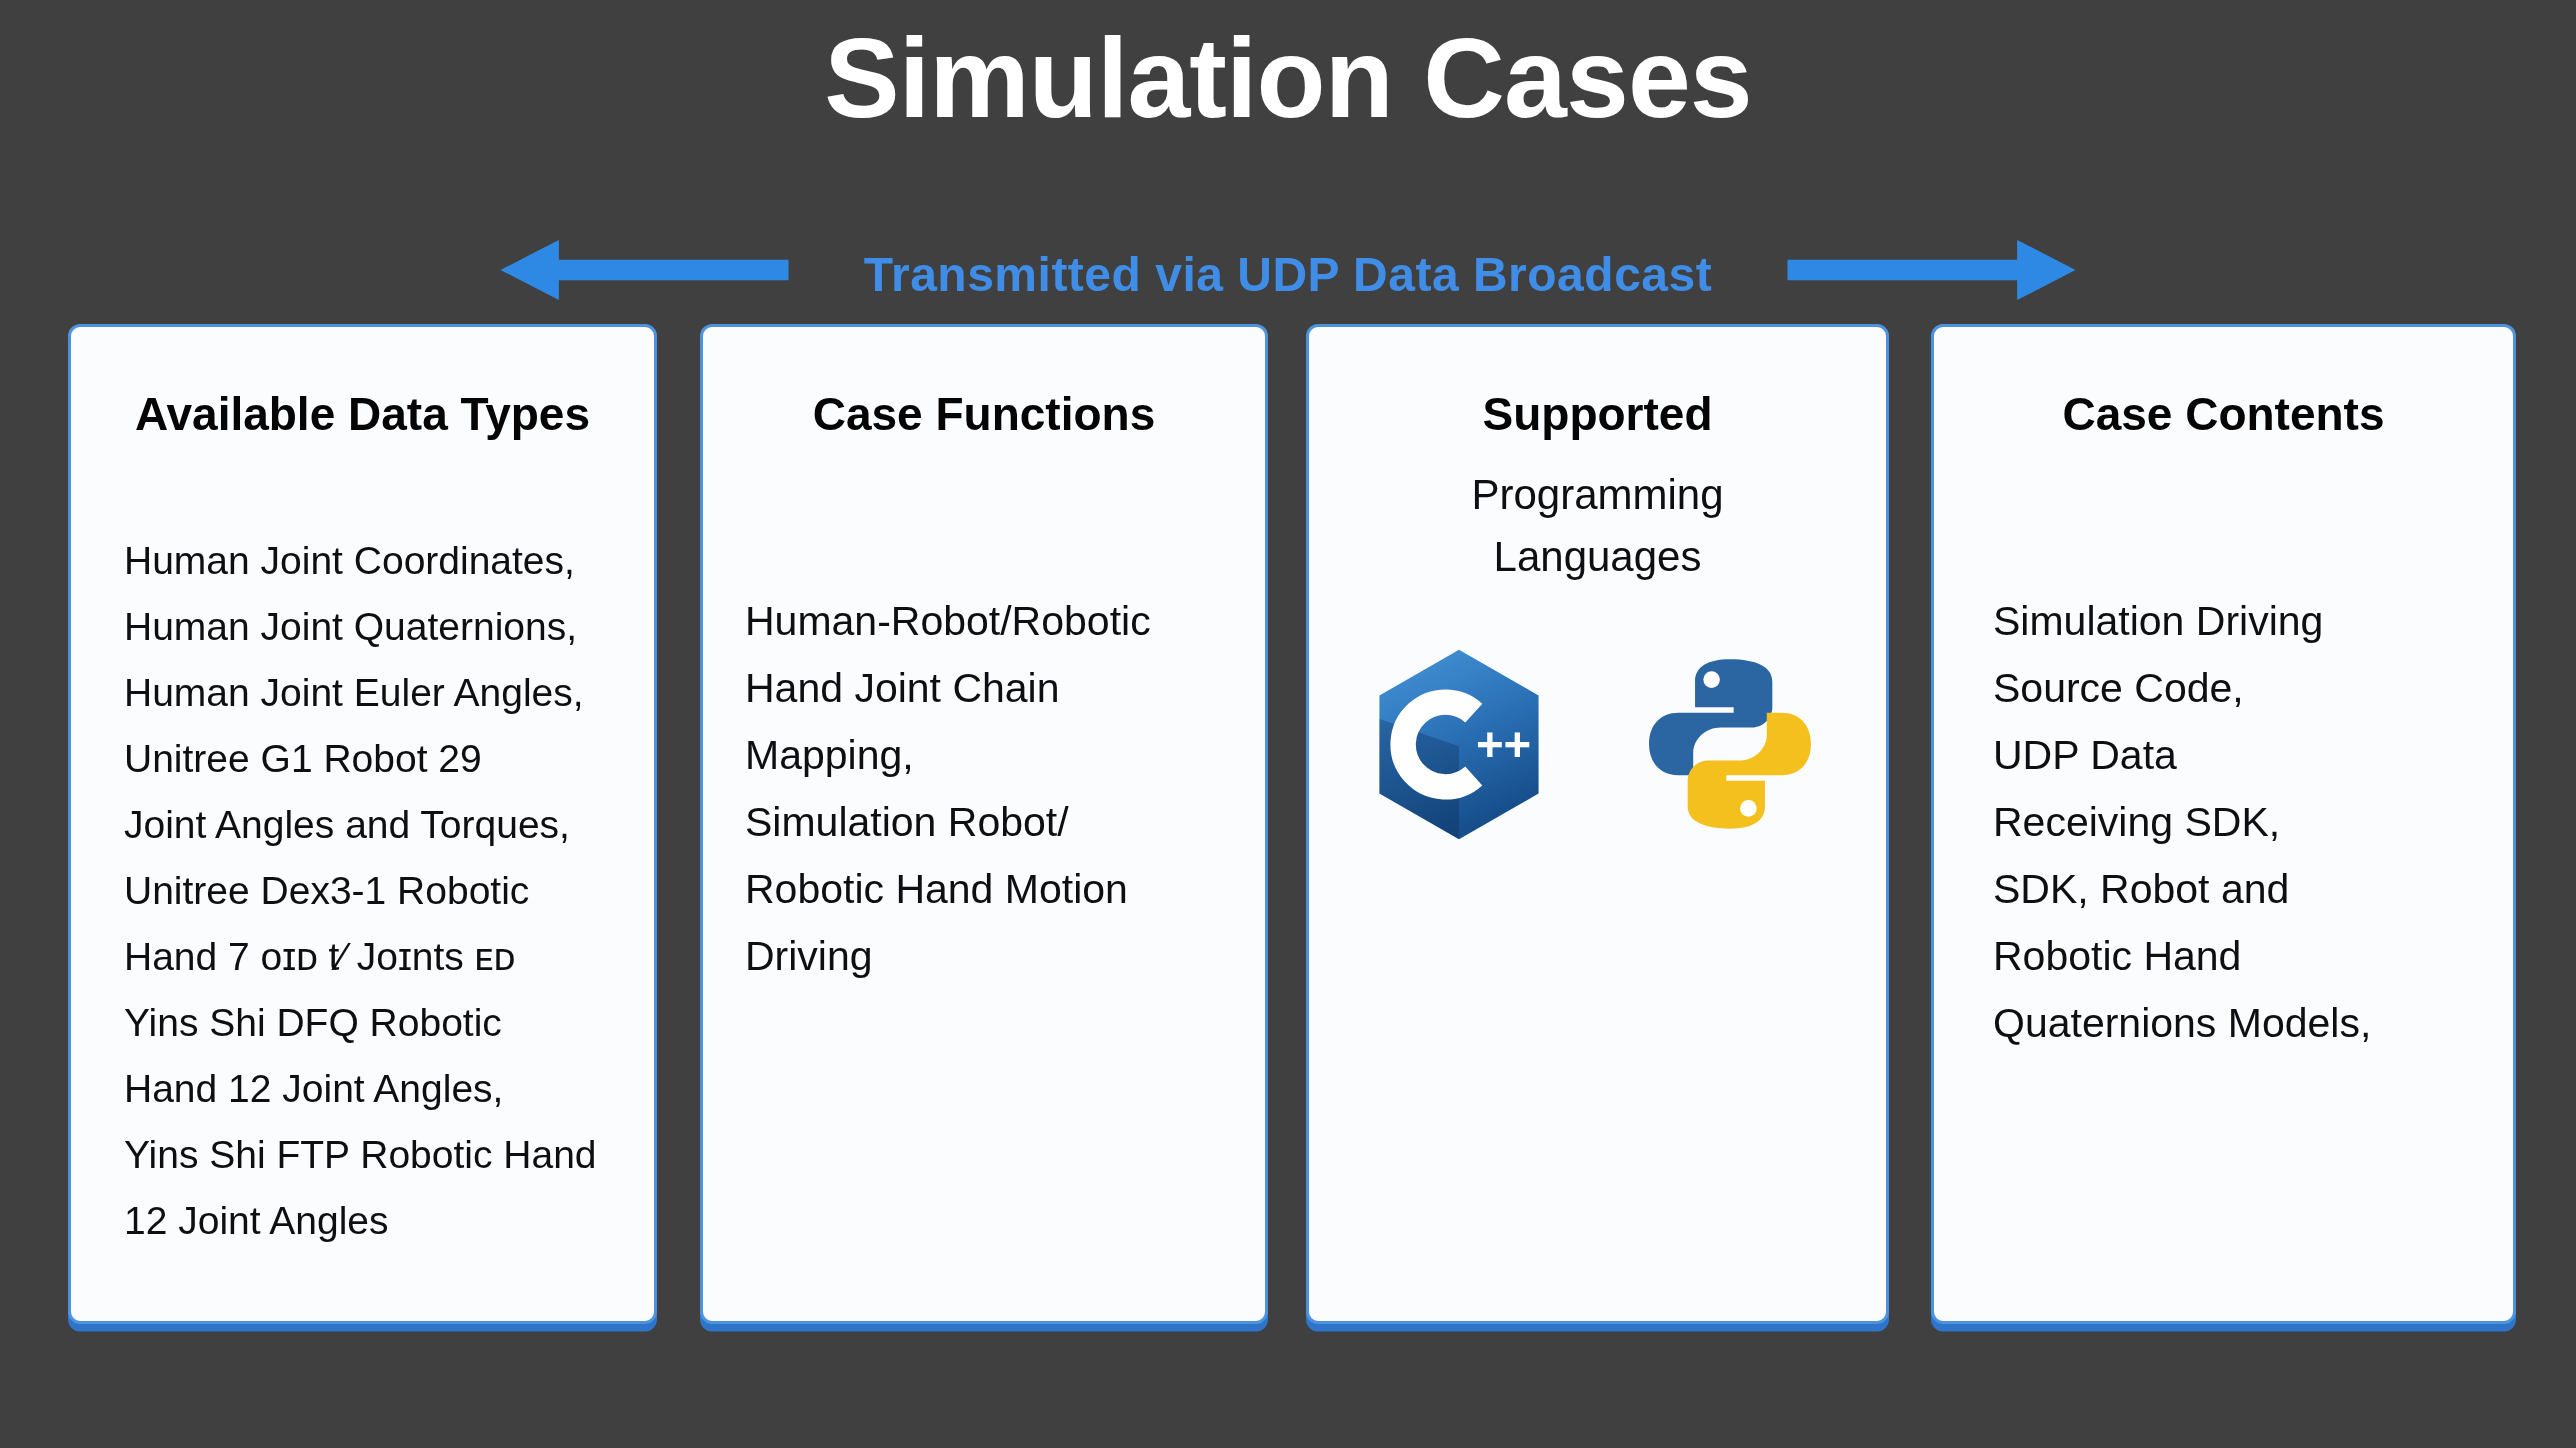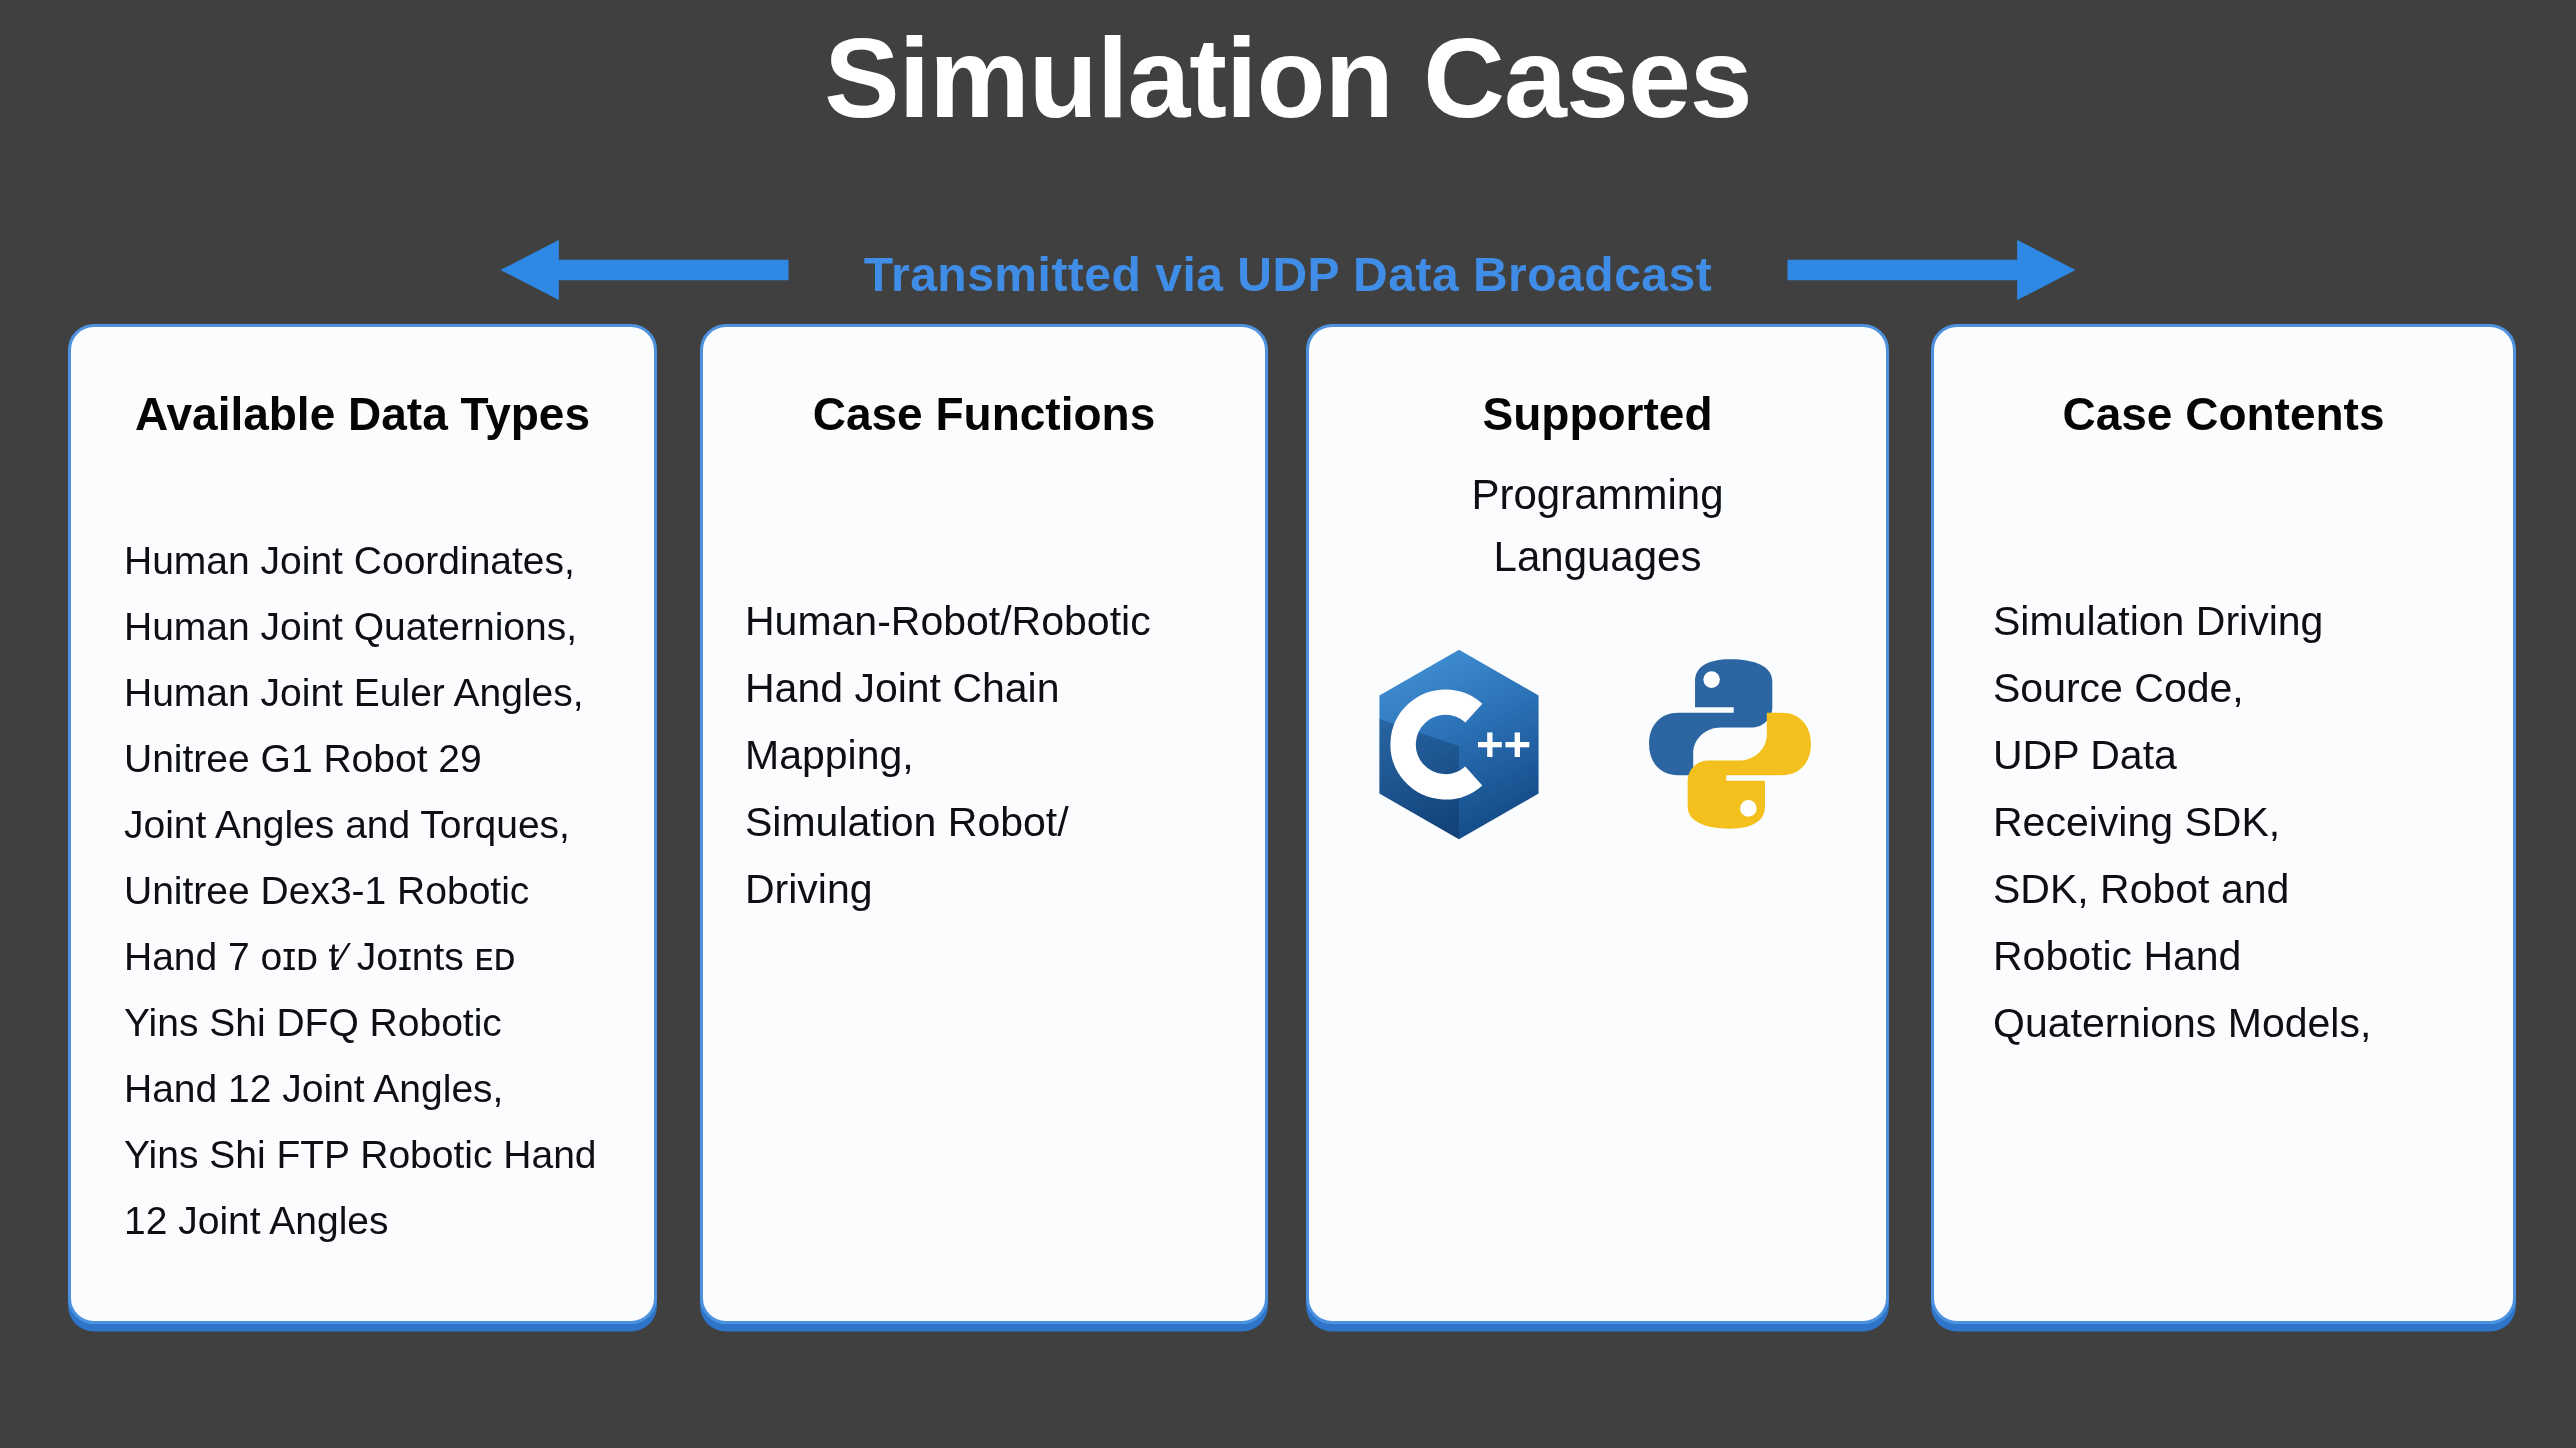--- a/index.html
+++ b/index.html
@@ -22,21 +22,21 @@
   }
   .subtitle{
     font-size:48px;font-weight:bold;color:#3f8de6;
     letter-spacing:0.5px;
   }
   .arrow-svg{display:block;}
   .card{
     position:absolute;top:324px;height:1000px;
     background:#fbfcfd;
     border:3.8px solid #4d92de;
-    border-radius:26px;
+    border-radius:12px;
     box-sizing:border-box;
     box-shadow:0 7.5px 0 #2e74c9;
   }
   .card-1{left:68px;width:589px;}
   .card-2{left:700px;width:568px;}
   .card-3{left:1306px;width:583px;}
   .card-4{left:1931px;width:585px;}
   .card h2{
     margin:60px 0 0 0;
     text-align:center;
@@ -93,20 +93,21 @@
       </div>
   </section>
 
   <section class="card card-2">
     <h2>Case Functions</h2>
     <div class="body">
         <div class="line">Human-Robot/Robotic</div>
         <div class="line">Hand Joint Chain</div>
         <div class="line">Mapping,</div>
         <div class="line">Simulation Robot/</div>
+        <div class="line">Robotic Hand Motion</div>
         <div class="line">Driving</div>
       </div>
   </section>
 
   <section class="card card-3">
     <h2>Supported</h2>
     <div class="sub-heading">
         <div class="line">Programming</div>
         <div class="line">Languages</div>
       </div>

